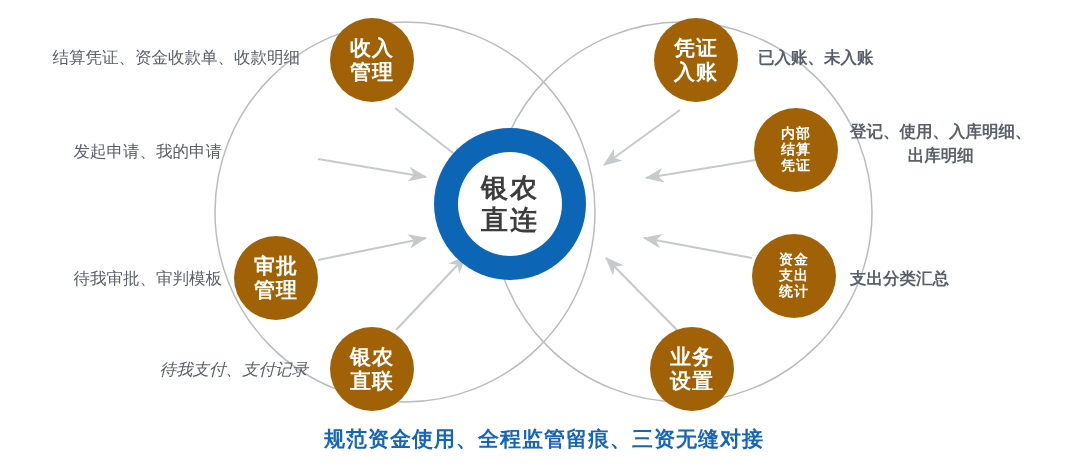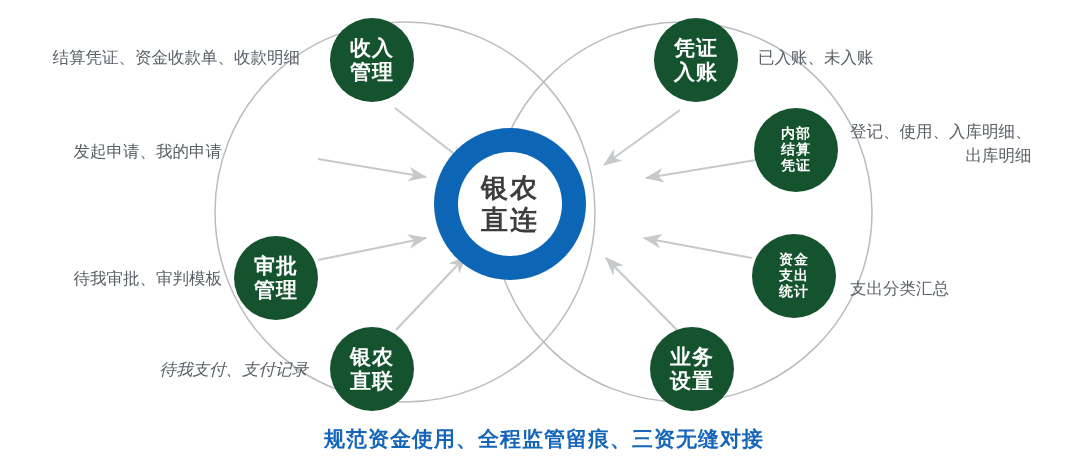--- a/index.html
+++ b/index.html
@@ -20,21 +20,21 @@
   #bg-svg {
     position: absolute;
     left: 0;
     top: 0;
     width: 1072px;
     height: 471px;
   }
   .node {
     position: absolute;
     border-radius: 50%;
-    background: #14532d;
+    background: #a16207;
     color: #ffffff;
     display: flex;
     flex-direction: column;
     align-items: center;
     justify-content: center;
     text-align: center;
     font-weight: 700;
     letter-spacing: 1px;
     z-index: 5;
   }
@@ -83,21 +83,21 @@
   .caption-text {
     position: absolute;
     font-size: 16.5px;
     color: #5a6068;
     line-height: 1.45;
     white-space: nowrap;
     z-index: 4;
   }
   .caption-text.multi { white-space: normal; }
   .caption-text .ln { display: block; white-space: nowrap; }
-  .right-cap { text-align: right; }
+  .right-cap { text-align: center; font-weight: bold; }
   .left-cap { text-align: right; }
 
   .footer {
     position: absolute;
     left: 8px;
     top: 425px;
     width: 1072px;
     text-align: center;
     font-size: 21px;
     font-weight: 700;
@@ -214,20 +214,20 @@
 
   <div class="caption-text right-cap" style="left:758px; top:46px;">
     <span class="ln">已入账、未入账</span>
   </div>
 
   <div class="caption-text right-cap multi" style="left:850px; top:120px;">
     <span class="ln">登记、使用、入库明细、</span>
     <span class="ln">出库明细</span>
   </div>
 
-  <div class="caption-text right-cap" style="left:850px; top:277px;">
+  <div class="caption-text right-cap" style="left:850px; top:267px;">
     <span class="ln">支出分类汇总</span>
   </div>
 
 
   <div class="footer">规范资金使用、全程监管留痕、三资无缝对接</div>
 
 </div>
 
 </body></html>

